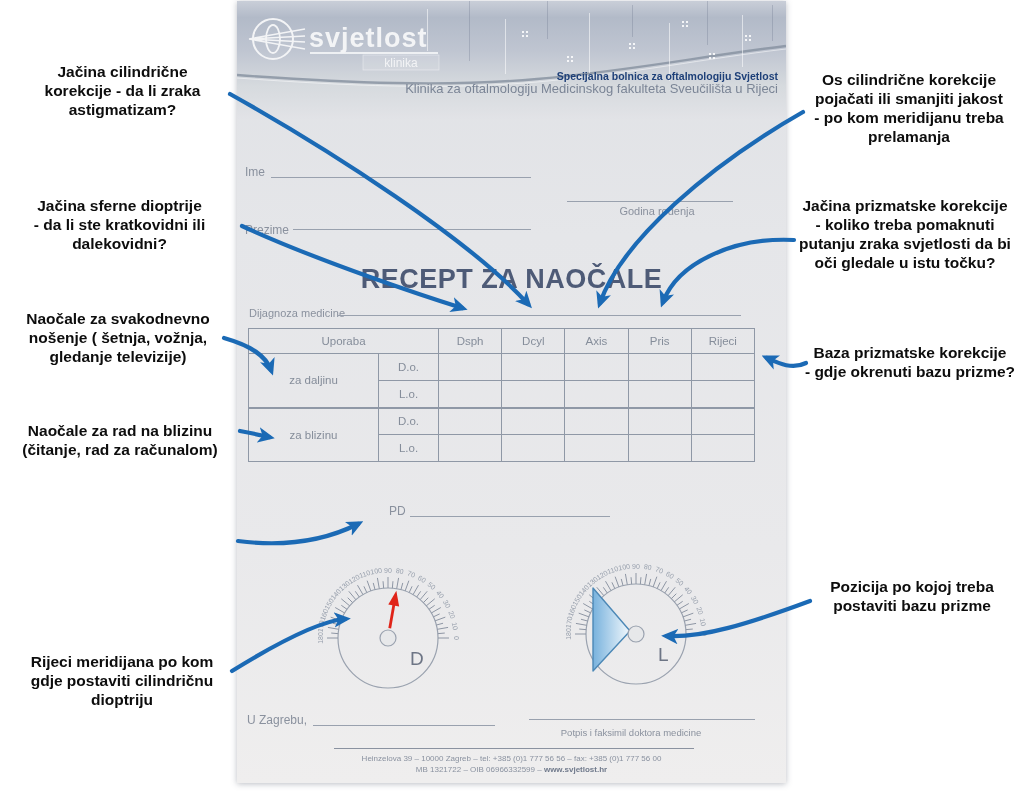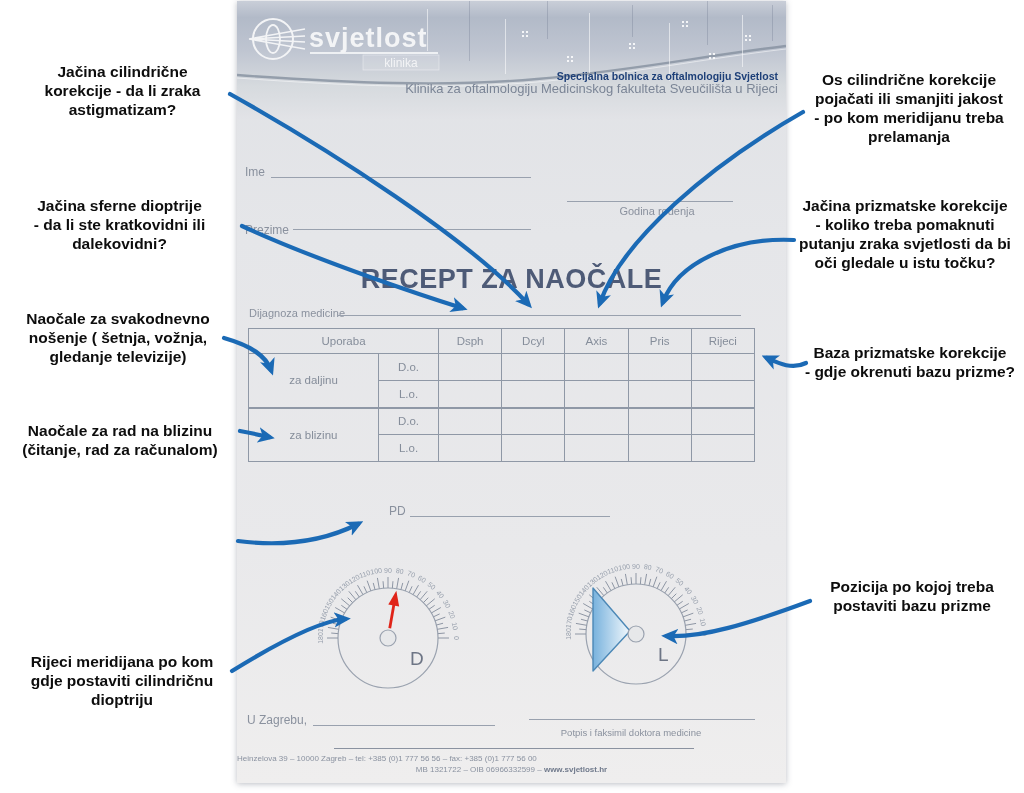--- a/index.html
+++ b/index.html
@@ -33,21 +33,21 @@
          font-size:27px;font-weight:bold;letter-spacing:.5px;color:#4e5b77;}
 
   #rxtable{position:absolute;left:11px;top:327px;width:507px;border-collapse:collapse;
            font-size:11.5px;color:#858d9a;table-layout:fixed;}
   #rxtable td,#rxtable th{border:1px solid #8f98a6;font-weight:normal;text-align:center;padding:0;}
   #rxtable{border:1.5px solid #8f98a6;}
   #rxtable tr.hd{height:25px;}
   #rxtable tr.rw{height:27px;}
   #rxtable tr.grp td{border-top-width:2px;}
 
-  #footer1{position:absolute;left:0;top:753px;width:549px;
+  #footer1{position:absolute;left:0;top:753px;width:549px;text-align:center;
            font-size:8px;color:#8a92a0;}
   #footer2{position:absolute;left:0;top:764px;width:549px;text-align:center;
            font-size:8px;color:#8a92a0;}
   #footer2 b{color:#707a8c;}
   .dialbox{position:absolute;width:160px;height:160px;}
 
   #arrows{position:absolute;left:0;top:0;z-index:5;pointer-events:none;}
 </style>
 </head>
 <body>

